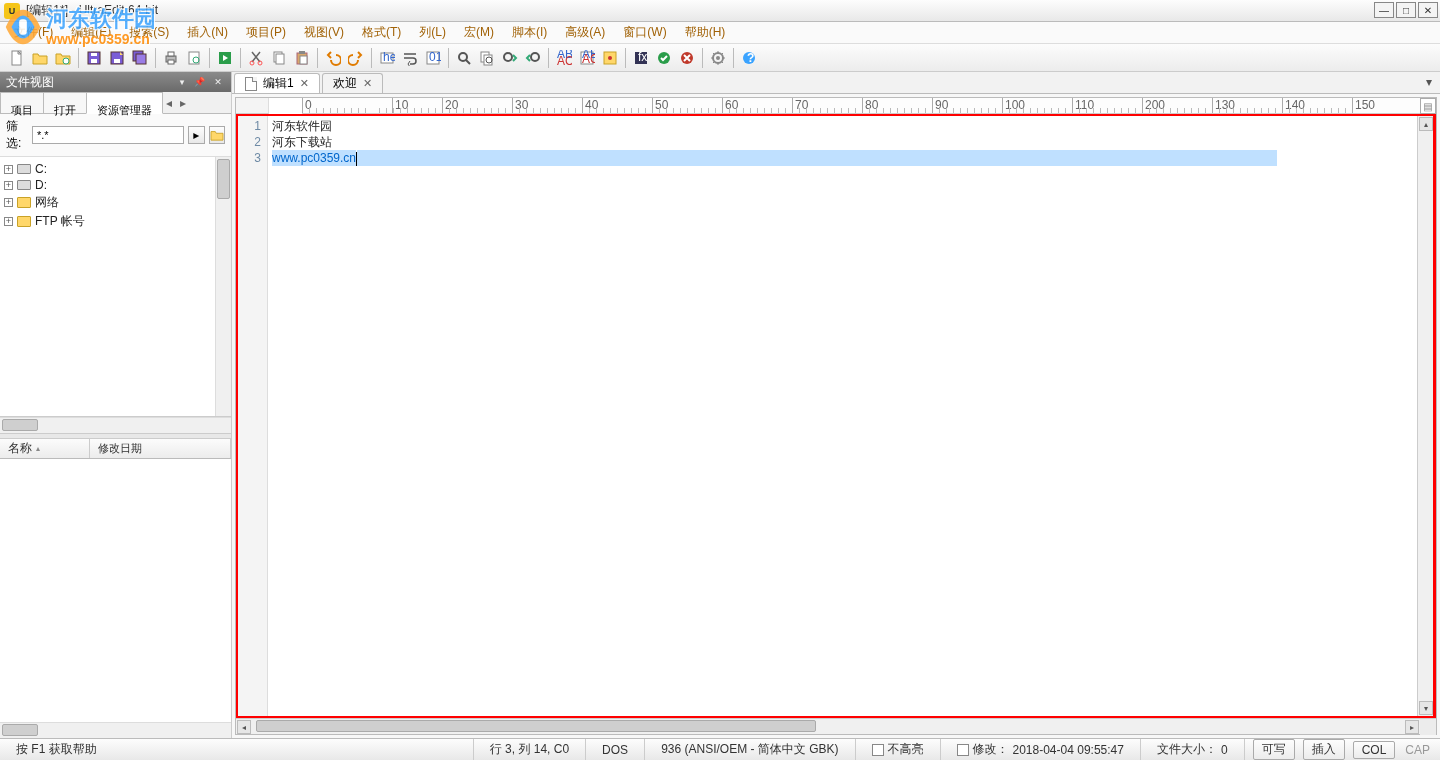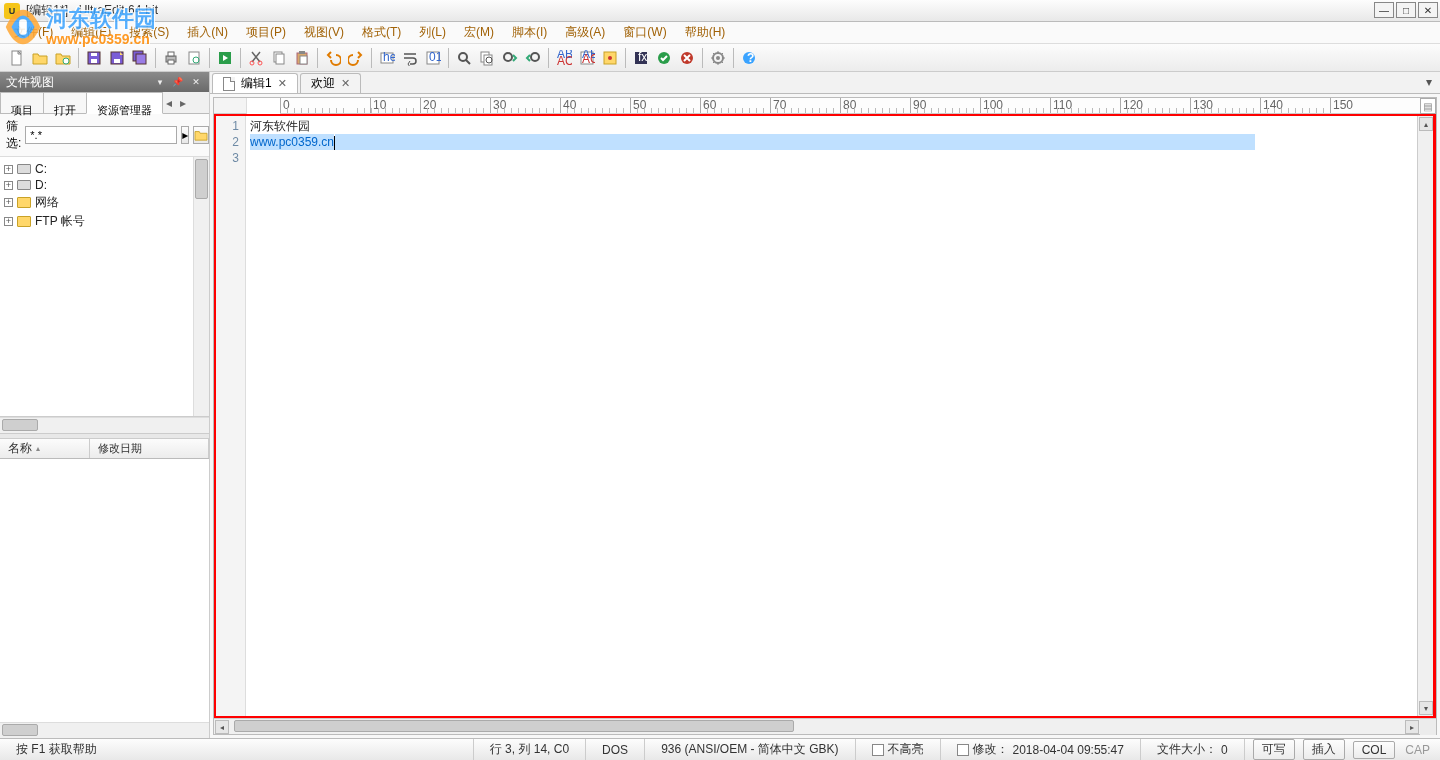--- a/index.html
+++ b/index.html
@@ -25,21 +25,21 @@
 
 .toolbar { height: 28px; background: linear-gradient(#fcfcfc,#ececec); border-bottom: 1px solid #ccc; display:flex; align-items:center; padding-left:6px; gap:1px;}
 .tool-btn { width: 22px; height: 22px; display:flex; align-items:center; justify-content:center; cursor:pointer; border: 1px solid transparent; border-radius:2px;}
 .tool-sep { width:1px; height:20px; background:#bbb; margin:0 3px;}
 .tool-btn svg { width:16px; height:16px;}
 
 
 .body { display:flex; height: calc(760px - 22px - 22px - 28px - 22px); }
 
 
-.sidebar { width: 210px; background:#fafafa; border-right:1px solid #ccc; display:flex; flex-direction:column;}
+.sidebar { width: 232px; background:#fafafa; border-right:1px solid #ccc; display:flex; flex-direction:column;}
 .side-header { height: 20px; background: linear-gradient(#8a8a8a,#6a6a6a); color:#fff; display:flex; align-items:center; padding:0 6px; font-size:11px; justify-content:space-between;}
 .side-header-btns { display:flex; gap:4px;}
 .side-header-btn { width:14px; height:14px; color:#eee; font-size:9px; cursor:pointer; display:flex; align-items:center; justify-content:center;}
 .side-tabs { display:flex; border-bottom:1px solid #bbb; background:#f0f0f0; height:22px;}
 .side-tab { padding:10px 10px; border:1px solid #bbb; border-bottom:none; margin-right:-1px; background:#f7f7f7; cursor:pointer; font-size:11px;}
 .side-tab.active { background:#fff; border-bottom:1px solid #fff; position:relative; z-index:1;}
 .side-tab-scroll{ width:14px; display:flex; align-items:center; justify-content:center; cursor:pointer; color:#666;}
 .filter-row { display:flex; align-items:center; padding:4px 6px; gap:4px; border-bottom:1px solid #ddd;}
 .filter-row input { flex:1; border:1px solid #aaa; height:18px; padding:0 4px; background:#fff; font-size:11px;}
 .filter-btn { width:20px; height:18px; border:1px solid #aaa; background:linear-gradient(#fdfdfd,#e8e8e8); display:flex; align-items:center; justify-content:center; cursor:pointer;}
@@ -428,21 +428,21 @@
               <div class="ruler-cell" style="left: 140px;">20</div>
               <div class="ruler-cell" style="left: 210px;">30</div>
               <div class="ruler-cell" style="left: 280px;">40</div>
               <div class="ruler-cell" style="left: 350px;">50</div>
               <div class="ruler-cell" style="left: 420px;">60</div>
               <div class="ruler-cell" style="left: 490px;">70</div>
               <div class="ruler-cell" style="left: 560px;">80</div>
               <div class="ruler-cell" style="left: 630px;">90</div>
               <div class="ruler-cell" style="left: 700px;">100</div>
               <div class="ruler-cell" style="left: 770px;">110</div>
-              <div class="ruler-cell" style="left: 840px;">120</div>
+              <div class="ruler-cell" style="left: 840px;">200</div>
               <div class="ruler-cell" style="left: 910px;">130</div>
               <div class="ruler-cell" style="left: 980px;">140</div>
               <div class="ruler-cell" style="left: 1050px;">150</div>
               <div class="ruler-tick" style="left: 7px;"></div>
               <div class="ruler-tick" style="left: 14px;"></div>
               <div class="ruler-tick" style="left: 21px;"></div>
               <div class="ruler-tick" style="left: 28px;"></div>
               <div class="ruler-tick" style="left: 35px;"></div>
               <div class="ruler-tick" style="left: 42px;"></div>
               <div class="ruler-tick" style="left: 49px;"></div>
@@ -578,20 +578,21 @@
           <div class="fold-indicator">▤</div>
         </div>
         <div class="editor-body">
           <div class="gutter">
             <div>1</div>
             <div>2</div>
             <div>3</div>
           </div>
           <div class="code">
             <div class="line"><span>河东软件园</span></div>
+            <div class="line"><span>河东下载站</span></div>
             <div class="line"><span class="sel" style="display:inline-block;"><span class="link">www.pc0359.cn</span></span><span class="caret"></span><span class="sel" style="display:inline-block; width:920px; height:16px; vertical-align:top;">&nbsp;</span></div>
           </div>
           <div class="vscroll">
             <div class="arrow up">▴</div>
             <div class="arrow down">▾</div>
           </div>
         </div>
         <div class="hscroll">
           <div class="arrow left">◂</div>
           <div class="thumb"></div>

